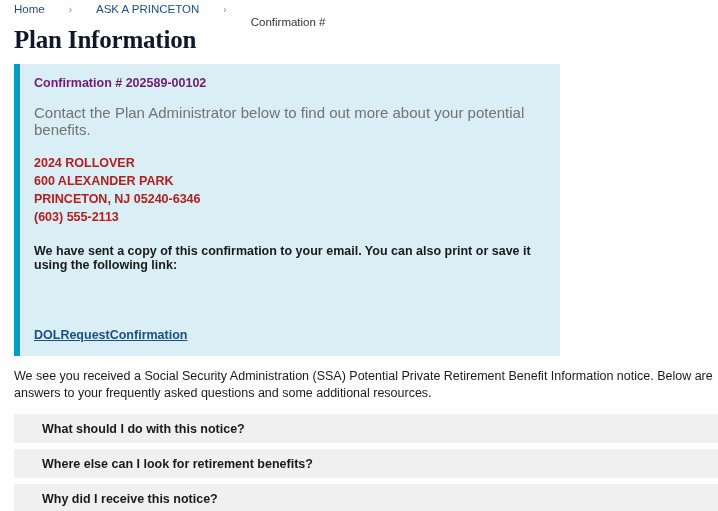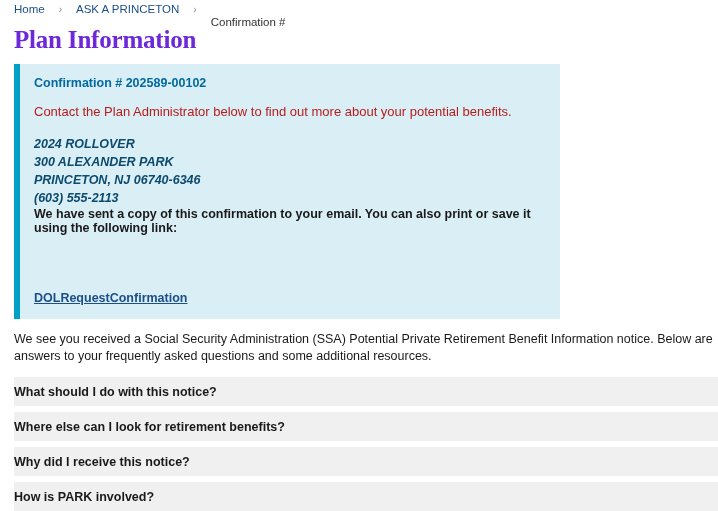--- a/index.html
+++ b/index.html
@@ -20,21 +20,21 @@
     width: 718px;
     height: 511px;
     box-sizing: border-box;
     padding: 0 0 0 14px;
   }
 
   
   .breadcrumb {
     display: flex;
     align-items: center;
-    gap: 14px;
+    gap: 24px;
     font-size: 11.5px;
     color: #3b3b3b;
     padding-top: 1px;
     height: 16px;
   }
   .breadcrumb a {
     color: #1b4f8a;
     text-decoration: none;
   }
   .breadcrumb .crumb-current {
@@ -44,51 +44,51 @@
   .breadcrumb .sep {
     color: #8b8b8b;
     font-size: 10px;
   }
 
   
   .page-title {
     font-family: "Liberation Serif", serif;
     font-weight: bold;
     font-size: 25px;
-    color: #6d28d9;
+    color: #0f172a;
     margin: 9px 0 10px 0;
     letter-spacing: -0.2px;
   }
 
   
   .info-panel {
     position: relative;
     width: 546px;
     background: #d9eef5;
     box-sizing: border-box;
     padding: 12px 14px 14px 14px;
     border-left: 6px solid #00a0c6;
   }
   .info-panel .conf-line {
     font-weight: bold;
     font-size: 12.5px;
-    color: #0369a1;
+    color: #701a75;
     margin-bottom: 14px;
   }
   .info-panel .contact-line {
-    font-size: 13px;
-    color: #b91c1c;
+    font-size: 15px;
+    color: #737373;
     margin-bottom: 16px;
   }
   .addr-block {
     font-weight: bold;
     font-size: 12.5px;
     line-height: 18px;
-    color: #0c4a6e;
-    font-style: italic;
+    color: #b91c1c;
+    margin-bottom: 18px;
   }
   .email-note {
     font-weight: bold;
     font-size: 12.5px;
     color: #1a1a1a;
     margin-bottom: 20px;
   }
   .panel-link {
     font-weight: bold;
     font-size: 12.5px;
@@ -110,21 +110,21 @@
   
   .accordion {
     width: 704px;
   }
   .acc-item {
     background: #f0f0f0;
     border-bottom: 1px solid #ffffff;
     height: 30px;
     display: flex;
     align-items: center;
-    padding-left: 0;
+    padding-left: 28px;
     box-sizing: border-box;
     margin-bottom: 5px;
     font-weight: bold;
     font-size: 12.5px;
     color: #1a1a1a;
     cursor: pointer;
   }
 </style>
 </head>
 <body>
@@ -139,22 +139,22 @@
     <span class="crumb-current">Confirmation #</span>
   </div>
 
   <h1 class="page-title">Plan Information</h1>
 
   <div class="info-panel">
     <div class="conf-line">Confirmation # 202589-00102</div>
     <div class="contact-line">Contact the Plan Administrator below to find out more about your potential benefits.</div>
     <div class="addr-block">
       <div>2024 ROLLOVER</div>
-      <div>300 ALEXANDER PARK</div>
-      <div>PRINCETON, NJ 06740-6346</div>
+      <div>600 ALEXANDER PARK</div>
+      <div>PRINCETON, NJ 05240-6346</div>
       <div>(603) 555-2113</div>
     </div>
     <div class="email-note">We have sent a copy of this confirmation to your email. You can also print or save it using the following link:</div>
     <a class="panel-link" href="#">DOLRequestConfirmation</a>
   </div>
 
   <p class="intro">We see you received a Social Security Administration (SSA) Potential Private Retirement Benefit Information notice. Below are answers to your frequently asked questions and some additional resources.</p>
 
   <div class="accordion">
     <div class="acc-item">

